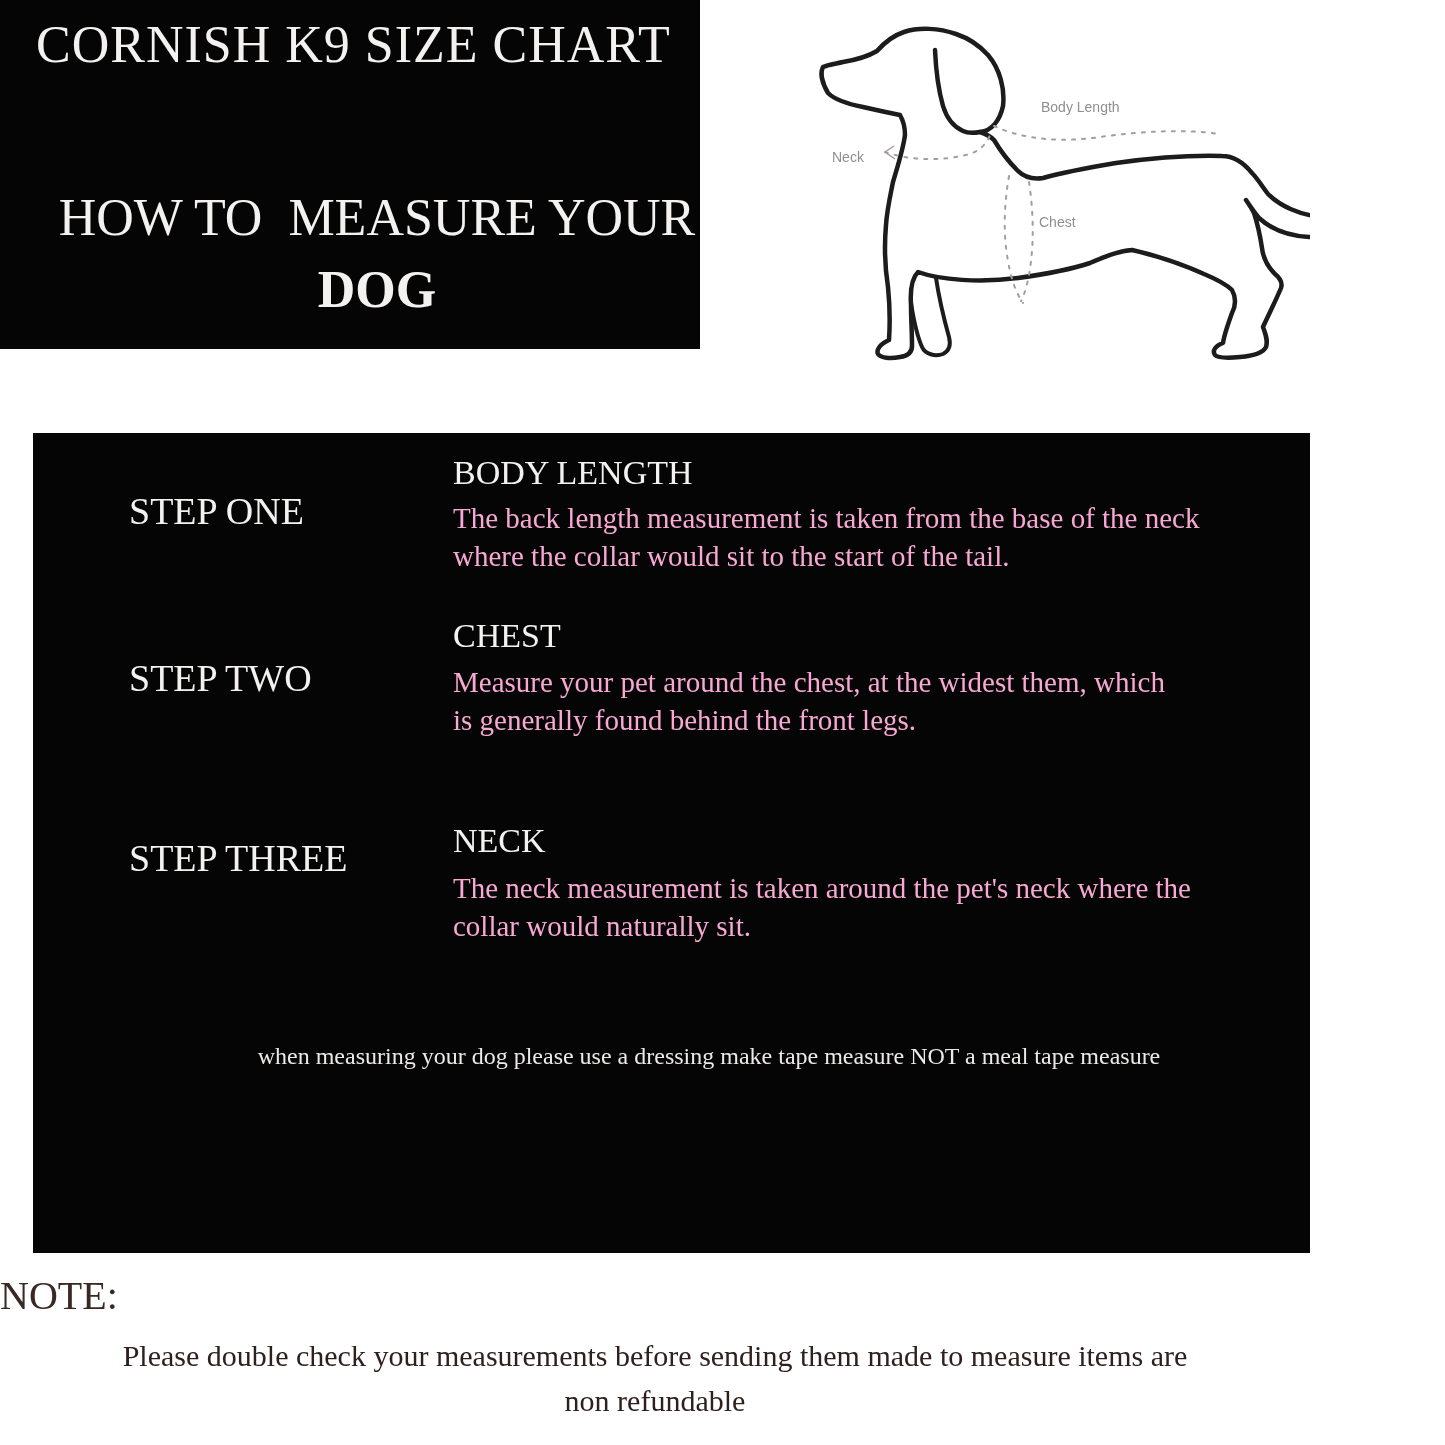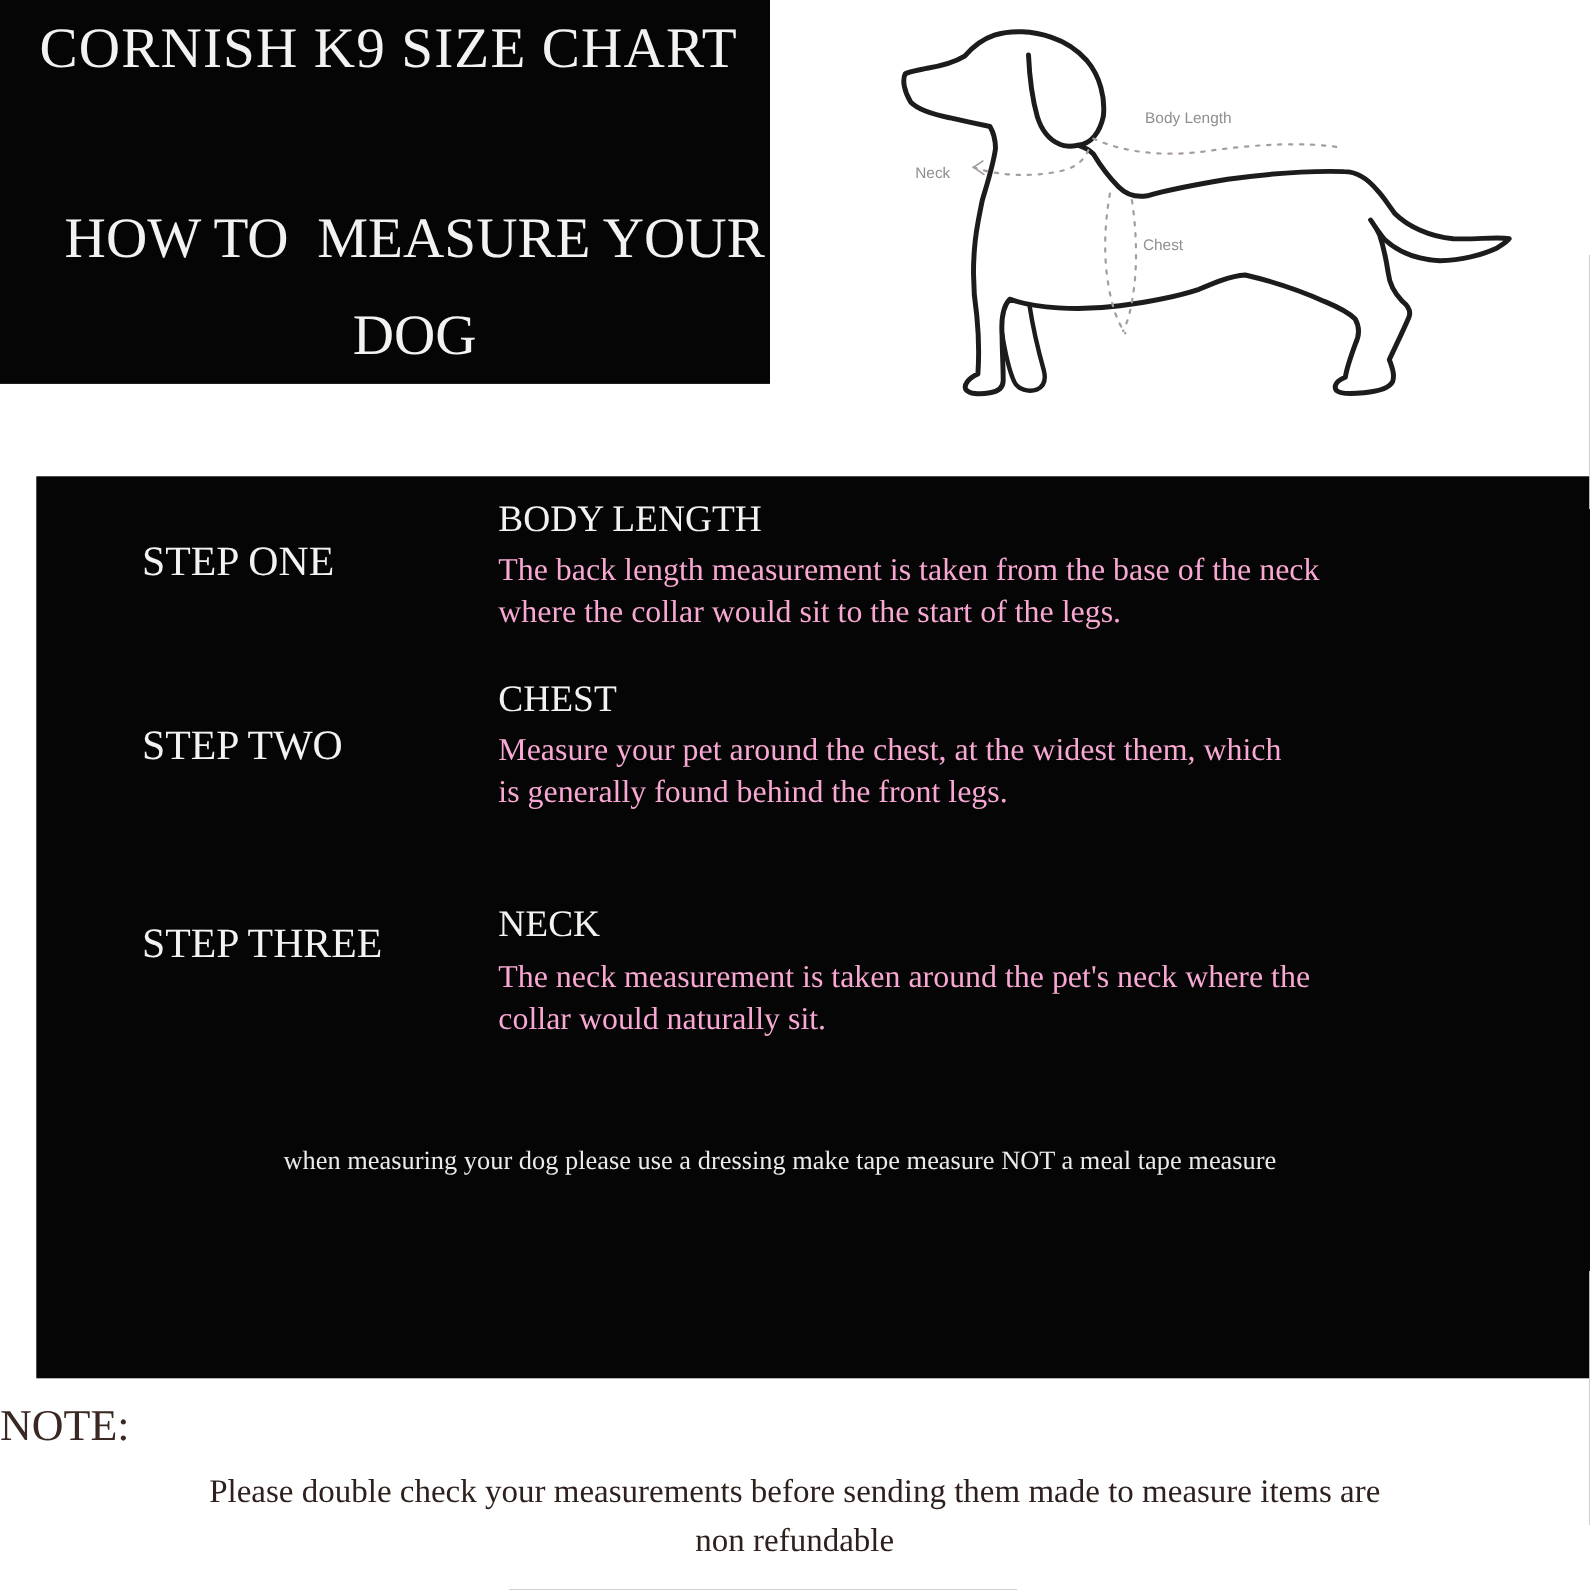--- a/index.html
+++ b/index.html
@@ -1,38 +1,38 @@
 <!DOCTYPE html>
 <html><head>
 <meta charset="utf-8">
 <style>
   html,body { margin:0; padding:0; background:#ffffff; }
   .canvas {
     position:relative;
-    width:1445px; height:1445px;
+    width:1310px; height:1445px;
     background:#ffffff;
     font-family:"Liberation Serif", serif;
     overflow:hidden;
   }
   
   .header-panel {
     position:absolute; left:0; top:0;
     width:700px; height:349px;
     background:#050505; color:#f3f2f0;
   }
   .header-title {
     position:absolute; left:36px; top:15px;
     font-size:52px; letter-spacing:1px; white-space:nowrap;
   }
   .header-sub {
     position:absolute; left:54px; right:0;
     text-align:center; font-size:52px; white-space:pre;
   }
   .header-sub.l1 { top:188px; }
-  .header-sub.l2 { top:276px; }
+  .header-sub.l2 { top:260px;font-weight:bold; }
 
   
   .dog-figure { position:absolute; left:760px; top:10px; width:680px; height:380px; }
   .dog-figure svg { display:block; }
   .diagram-label {
     font-family:"Liberation Sans", sans-serif;
     font-size:14px; fill:#8f8f8f;
   }
 
   
@@ -159,21 +159,21 @@
       <text class="diagram-label" x="279" y="217">Chest</text>
     </svg>
   </div>
 
   <div class="main-panel">
 
     <div class="step-label s1">STEP ONE</div>
     <div class="step-heading s1">BODY LENGTH</div>
     <div class="step-desc s1">
       <div>The back length measurement is taken from the base of the neck</div>
-      <div>where the collar would sit to the start of the legs.</div>
+      <div>where the collar would sit to the start of the tail.</div>
     </div>
 
     <div class="step-label s2">STEP TWO</div>
     <div class="step-heading s2">CHEST</div>
     <div class="step-desc s2">
       <div>Measure your pet around the chest, at the widest them, which</div>
       <div>is generally found behind the front legs.</div>
     </div>
 
     <div class="step-label s3">STEP THREE</div>

